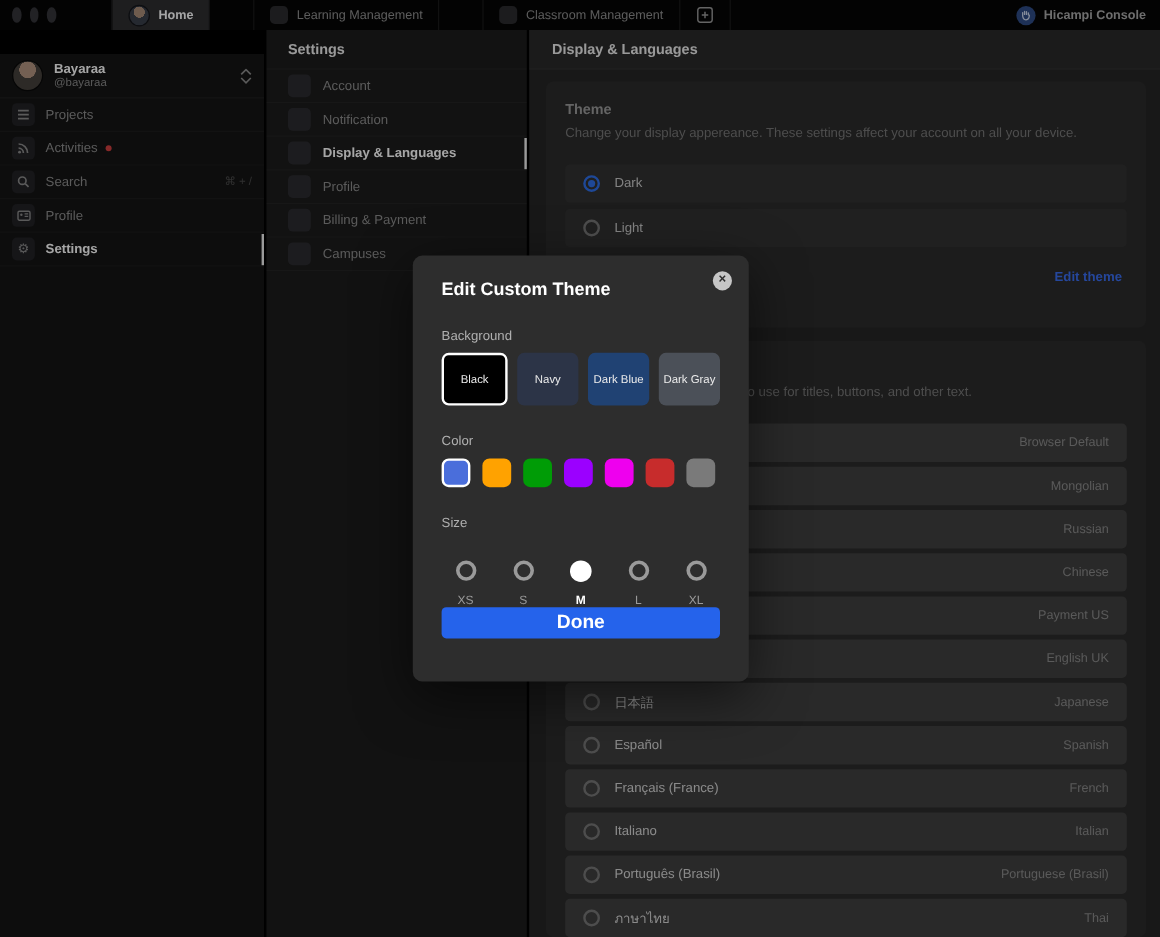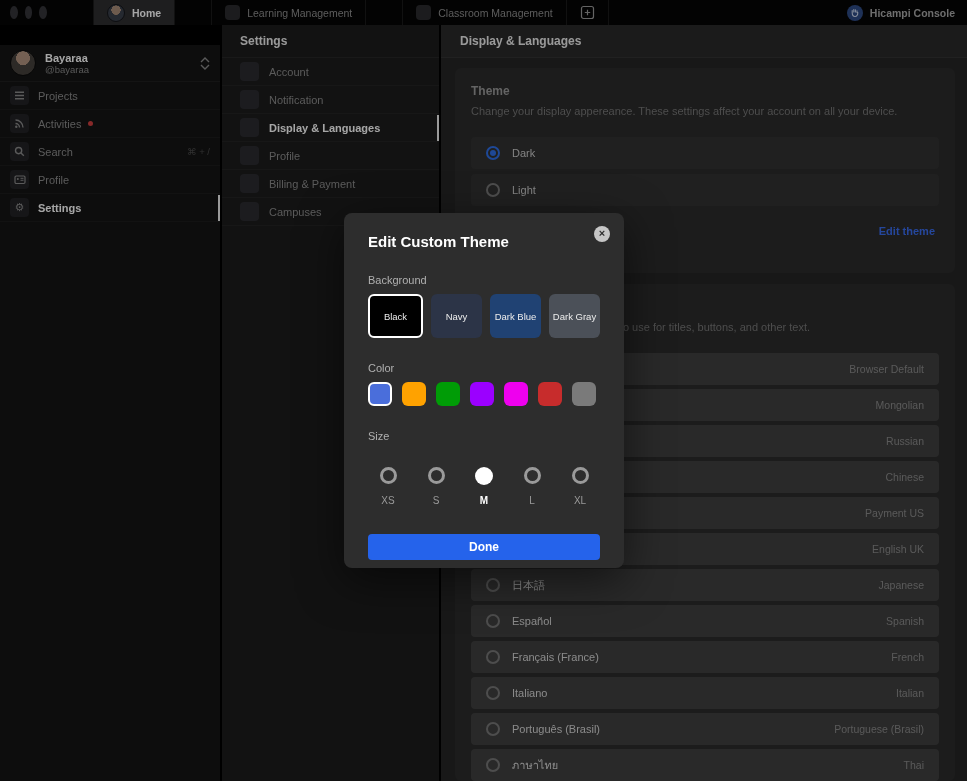--- a/index.html
+++ b/index.html
@@ -77,21 +77,21 @@
   .sw-row { margin-top:8px; display:flex; gap:10px; }
   .swatch { width:24px; height:24px; border-radius:6px; }
   .swatch.sel { border:2px solid #fff; }
   .size-row { margin-top:25px; display:flex; justify-content:space-between; padding:0 10px; }
   .size-lbls { margin-top:10px; display:flex; justify-content:space-between; padding:0 10px; }
   .size-dot { width:20px; display:flex; justify-content:center; }
   .ring { width:17px; height:17px; border-radius:50%; border:3px solid #9a9a9a; }
   .ring.sel { border:none; background:#fff; width:18px; height:18px; }
   .size-lbl { width:20px; text-align:center; color:#9a9a9a; font-size:10px; }
   .size-lbl.sel { color:#fff; font-weight:bold; }
-  .done-btn { margin-top:28px; height:26px; border-radius:4px; background:#2563eb; color:#fff; font-size:12px; font-weight:bold; display:flex; align-items:center; justify-content:center; }
+  .done-btn { height:26px; border-radius:4px; background:#2563eb; color:#fff; font-size:16px; font-weight:bold; display:flex; align-items:center; justify-content:center; }
   svg { display:block; }
 </style>
 </head>
 <body>
 
 <div class="app">
 
   <div class="topbar">
     <div class="traffic">
         <i></i>

